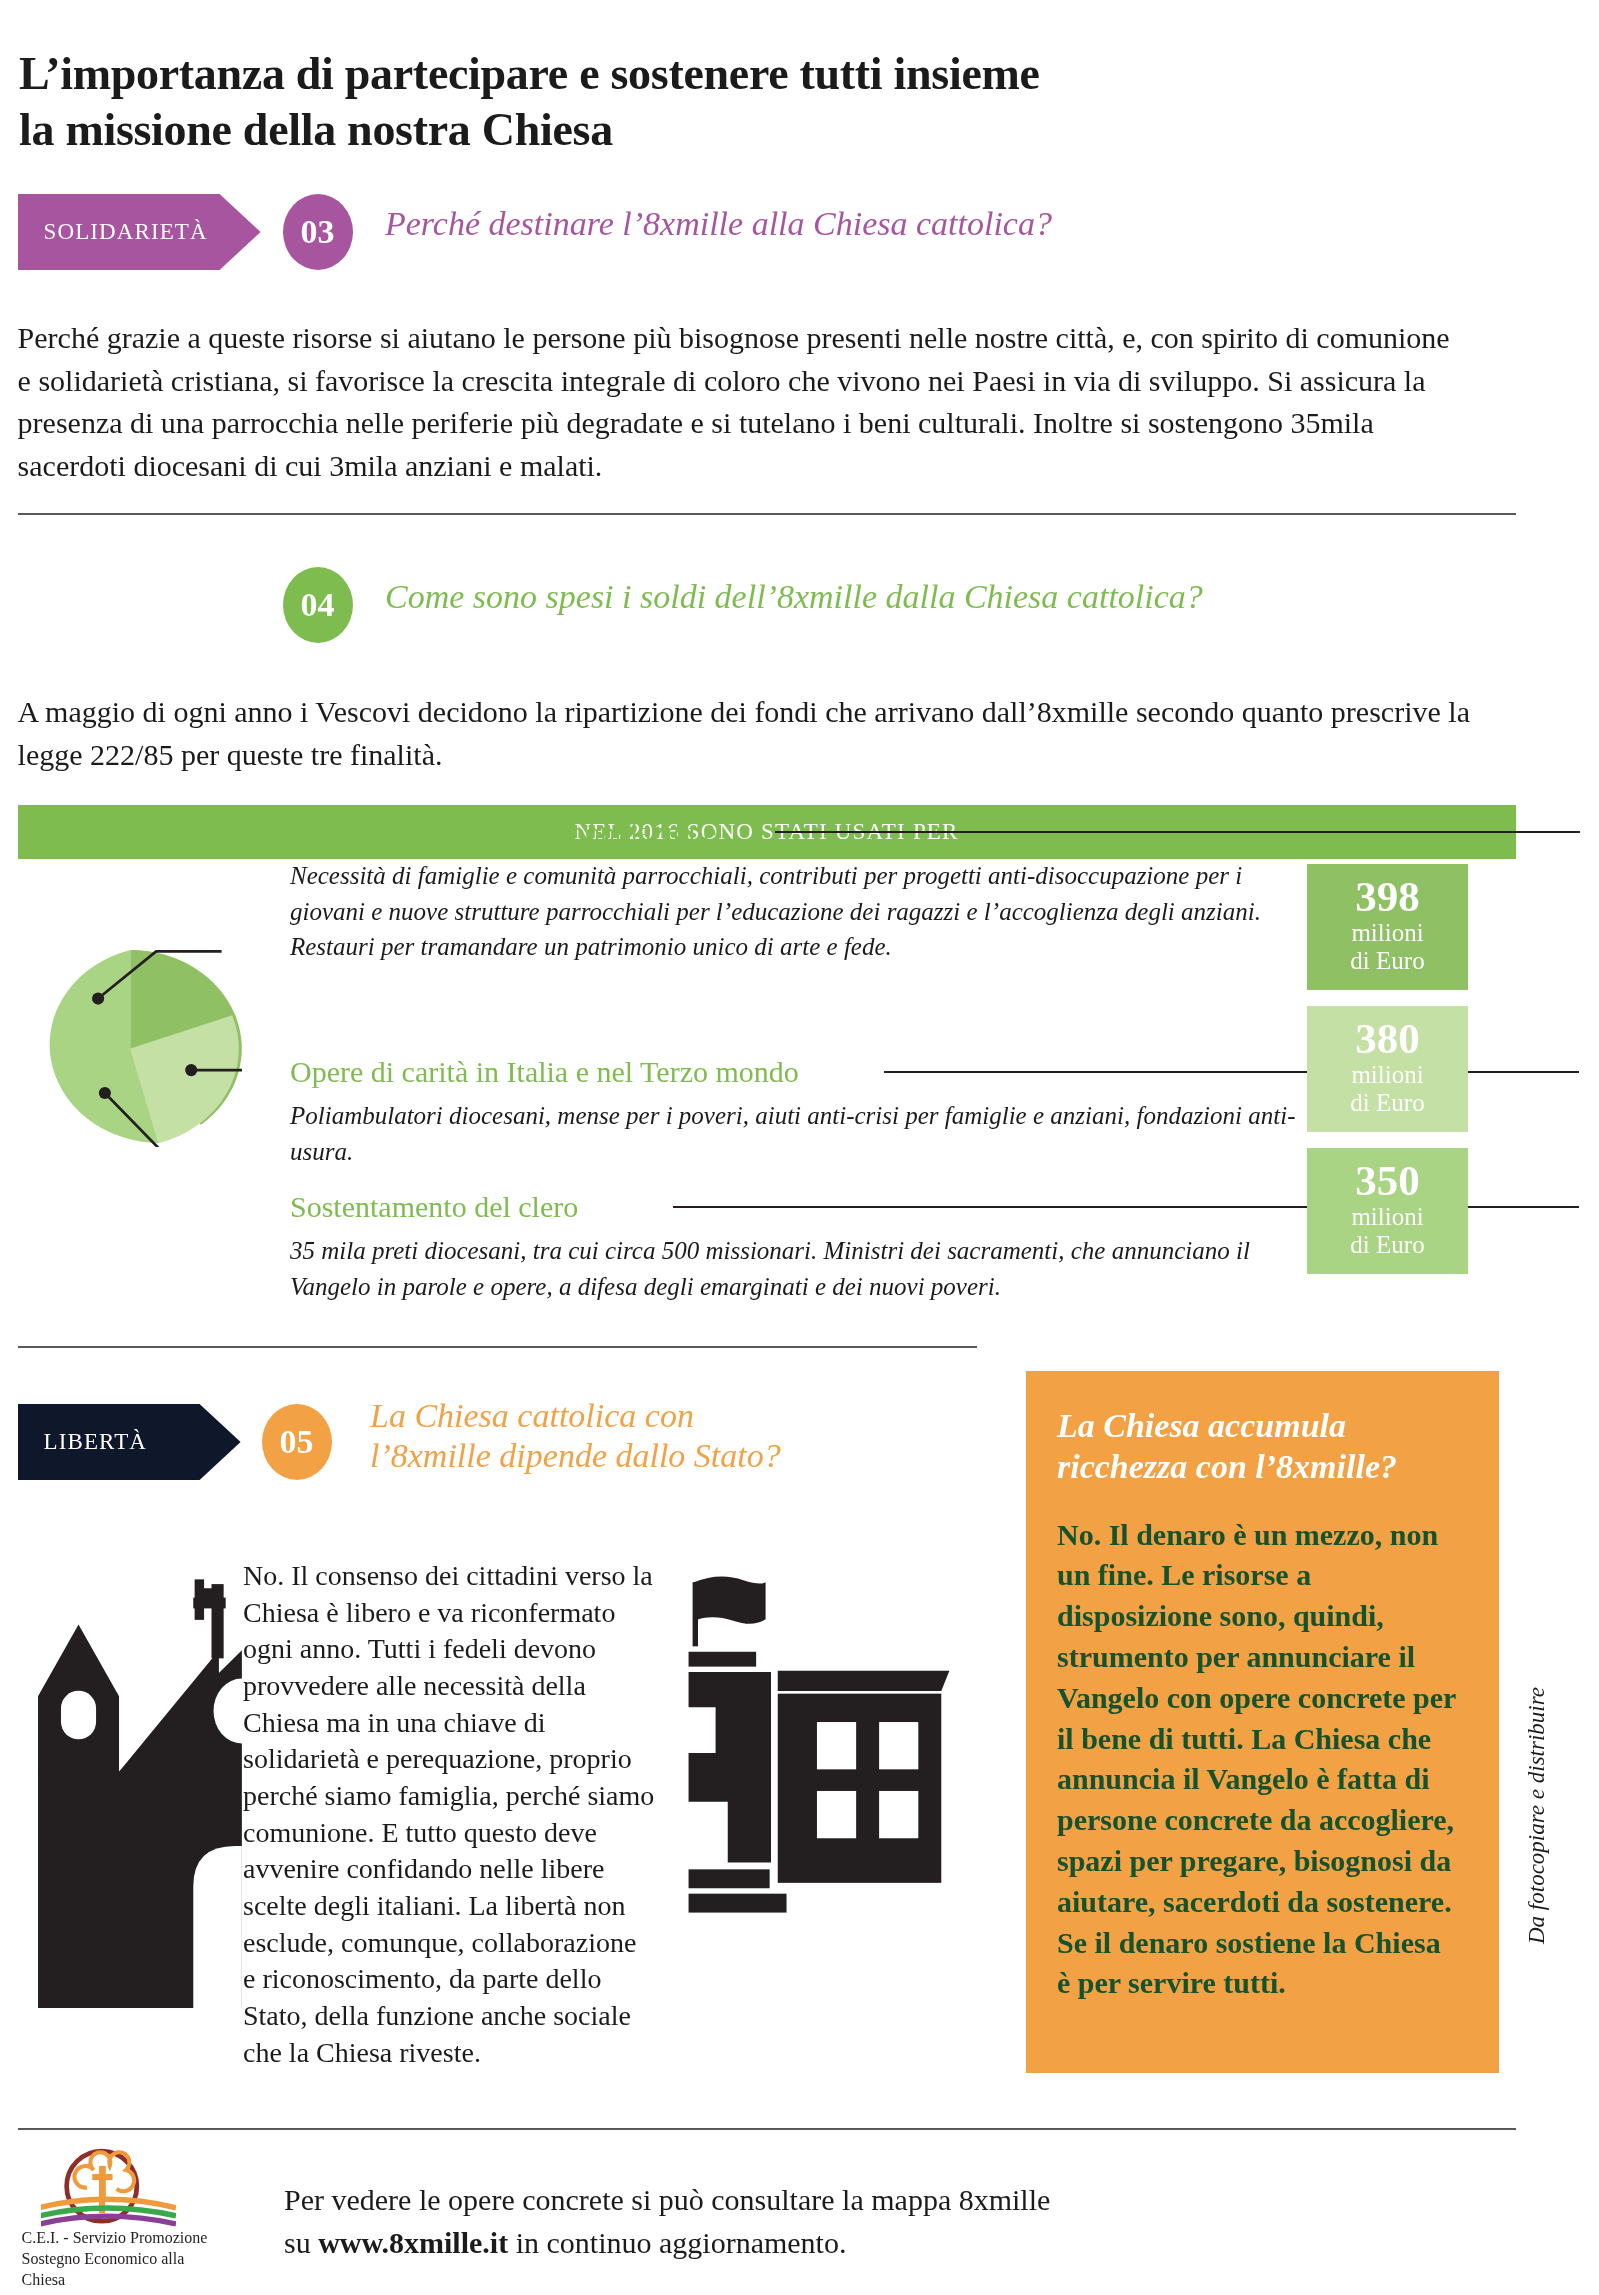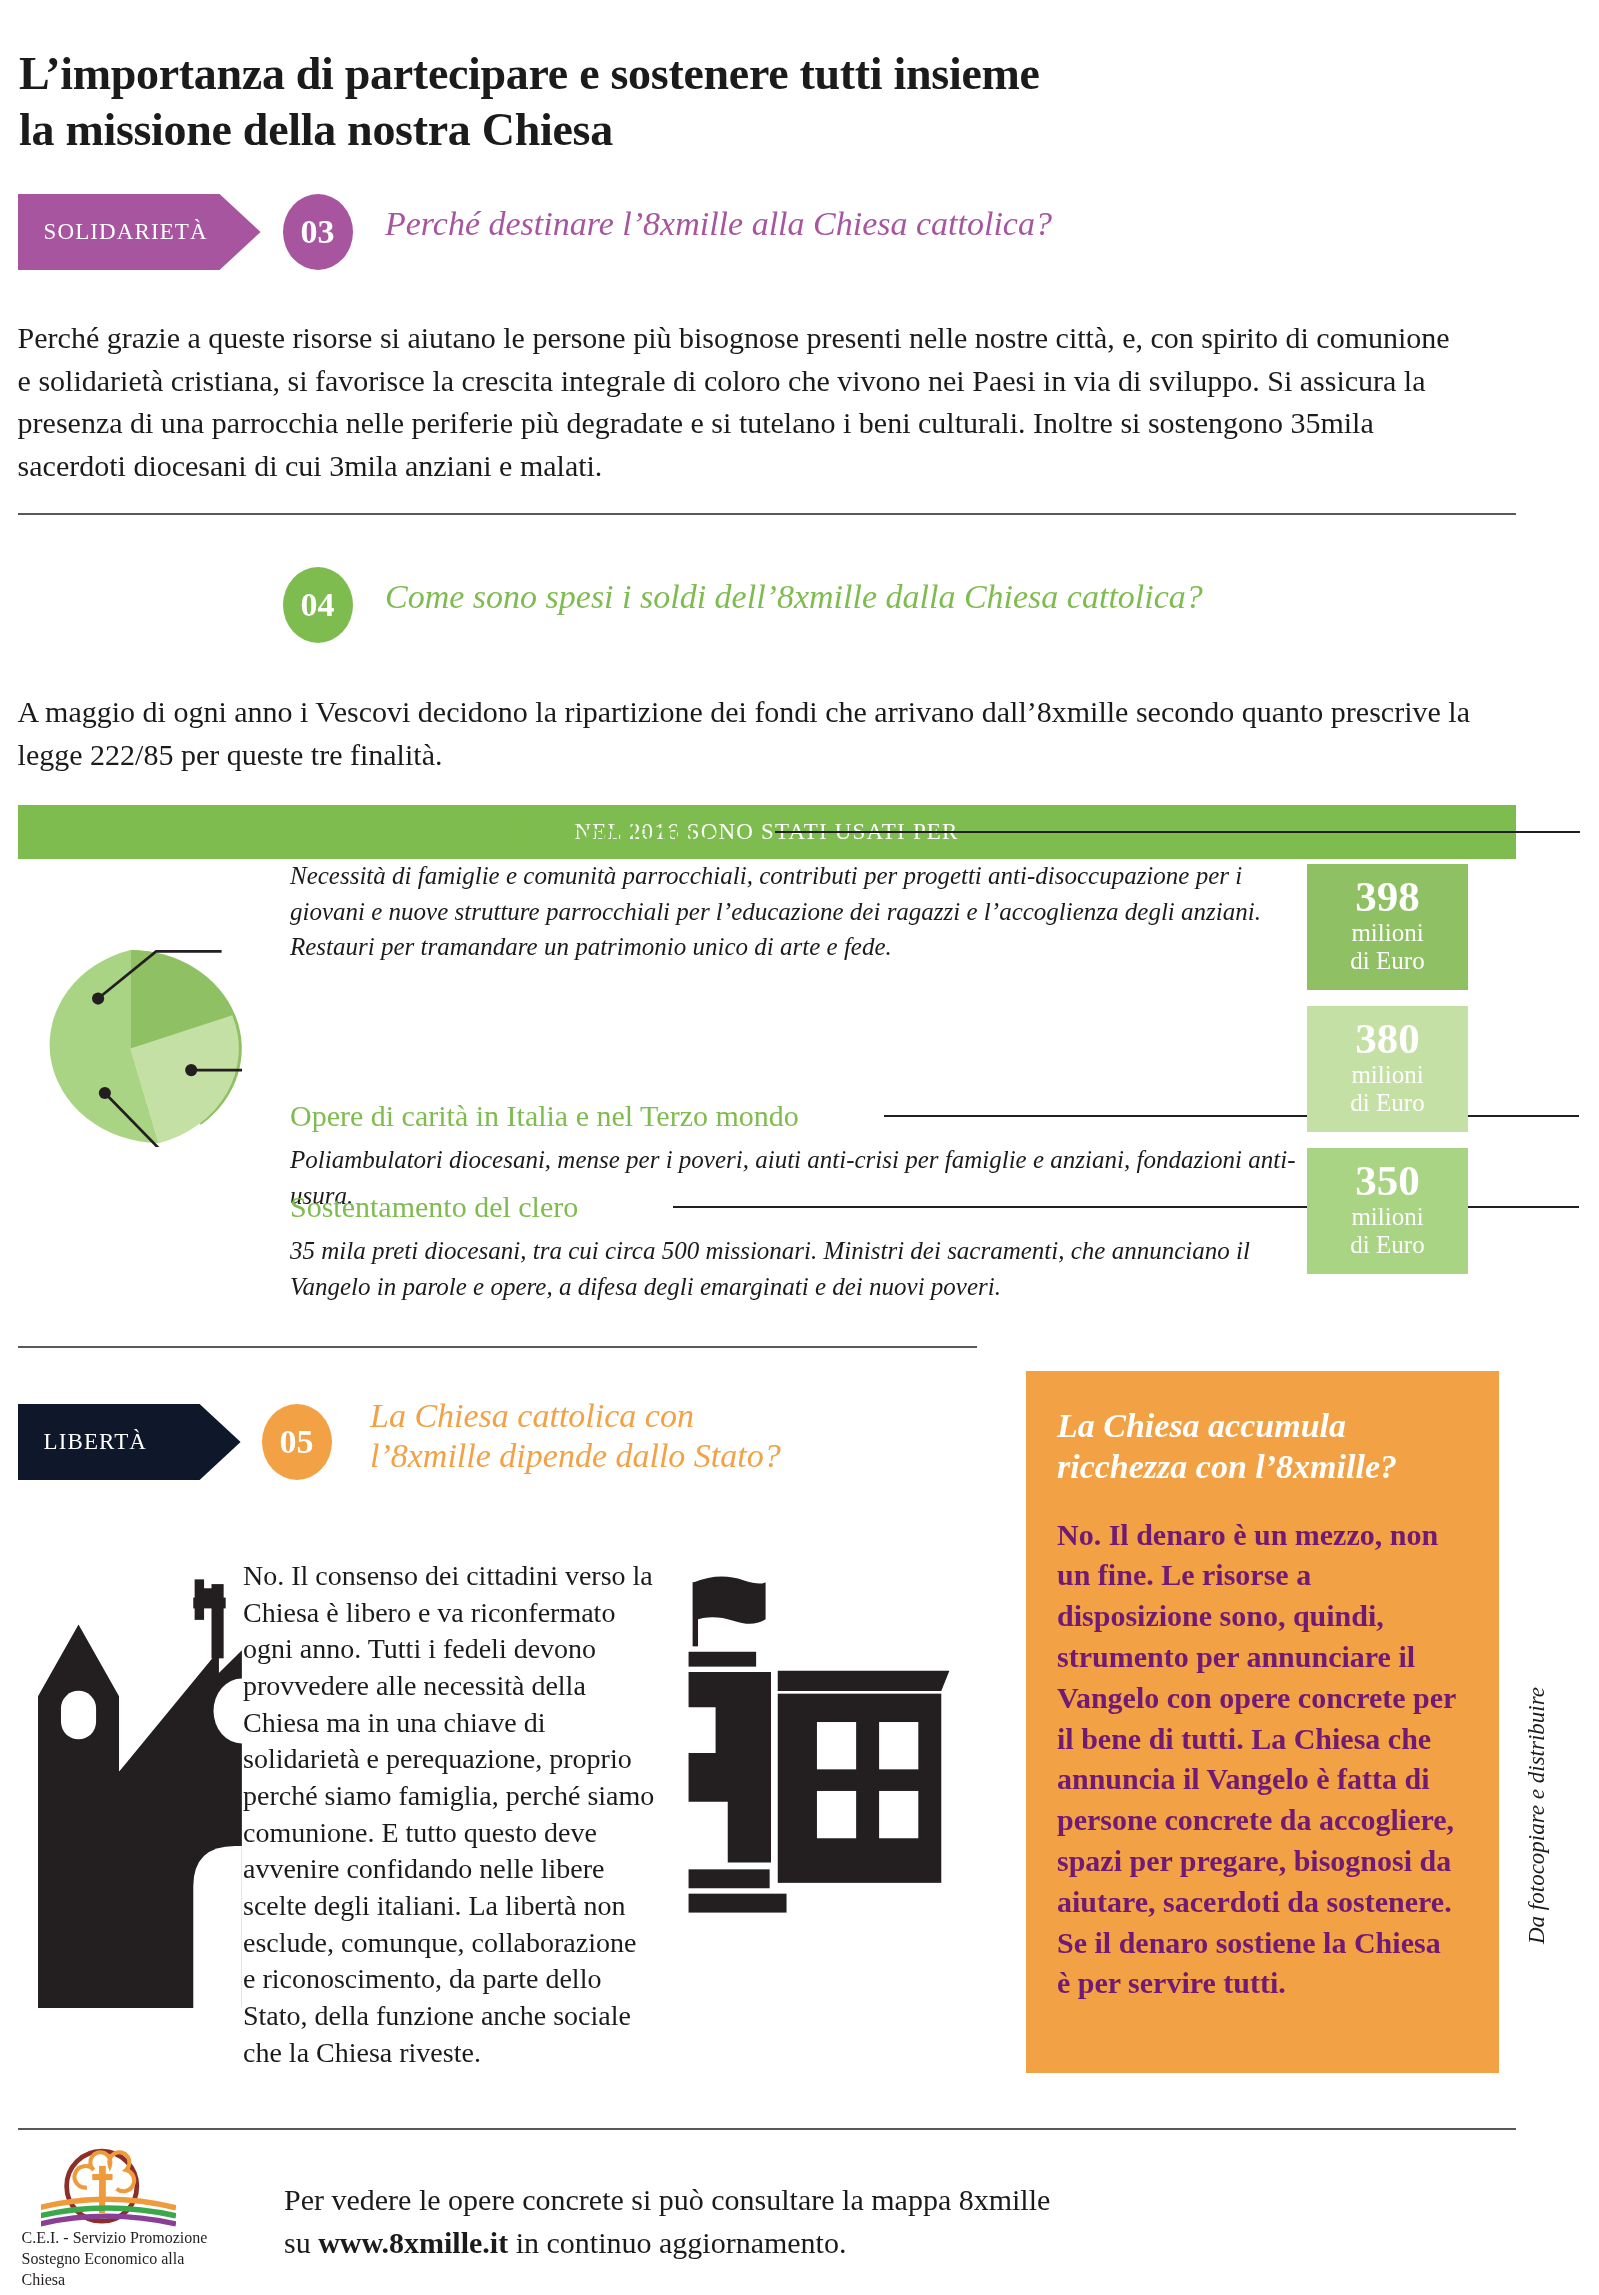--- a/index.html
+++ b/index.html
@@ -181,21 +181,21 @@
     line-height: 1.2;
     color: #ffffff;
     margin: 0 0 27px 0;
     white-space: pre-line;
   }
   #callout-body {
     font-family: "Liberation Serif", serif;
     font-weight: bold;
     font-size: 30px;
     line-height: 1.36;
-    color: #701a75;
+    color: #14532d;
     margin: 0;
   }
 
   
   #freedom-text {
     position: absolute;
     left: 243px;
     top: 1558px;
     width: 412px;
     font-family: "Liberation Serif", serif;
@@ -305,21 +305,21 @@
     <div class="usage-title">Esigenze di culto della popolazione</div>
     <div class="leader" style="left:485px; top:15.5px; width:805px;"></div>
     <p class="usage-desc" style="margin-top:5.4px;">Necessità di famiglie e comunità parrocchiali, contributi per progetti anti-disoccupazione per i giovani e nuove strutture parrocchiali per l’educazione dei ragazzi e l’accoglienza degli anziani. Restauri per tramandare un patrimonio unico di arte e fede.</p>
   </div>
   <div class="amount-box" style="left:1307px; top:864px; background:#8fc063;">
     <span class="amount-num">398</span>
     <span class="amount-unit">milioni</span>
     <span class="amount-unit">di Euro</span>
   </div>
 
-  <div class="usage-item" style="top:1055px;margin-top:44px;">
+  <div class="usage-item" style="top:1055px;">
     <div class="usage-title">Opere di carità in Italia e nel Terzo mondo</div>
     <div class="leader" style="left:594px; top:15.5px; width:695px;"></div>
     <p class="usage-desc" style="margin-top:5.4px;">Poliambulatori diocesani, mense per i poveri, aiuti anti-crisi per famiglie e anziani, fondazioni anti-usura.</p>
   </div>
   <div class="amount-box" style="left:1307px; top:1006px; background:#c5e0a5;">
     <span class="amount-num">380</span>
     <span class="amount-unit">milioni</span>
     <span class="amount-unit">di Euro</span>
   </div>
 

